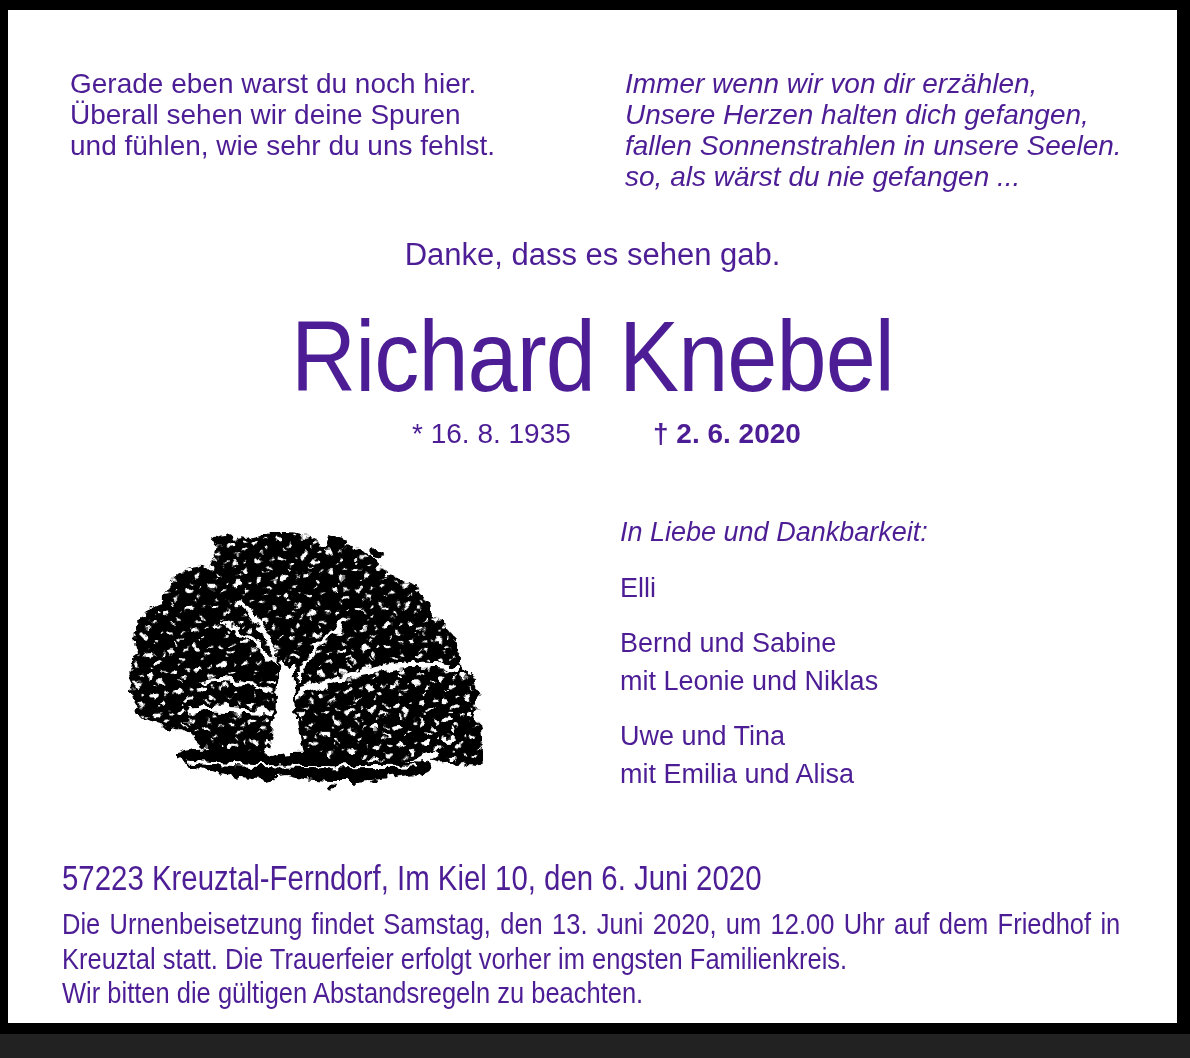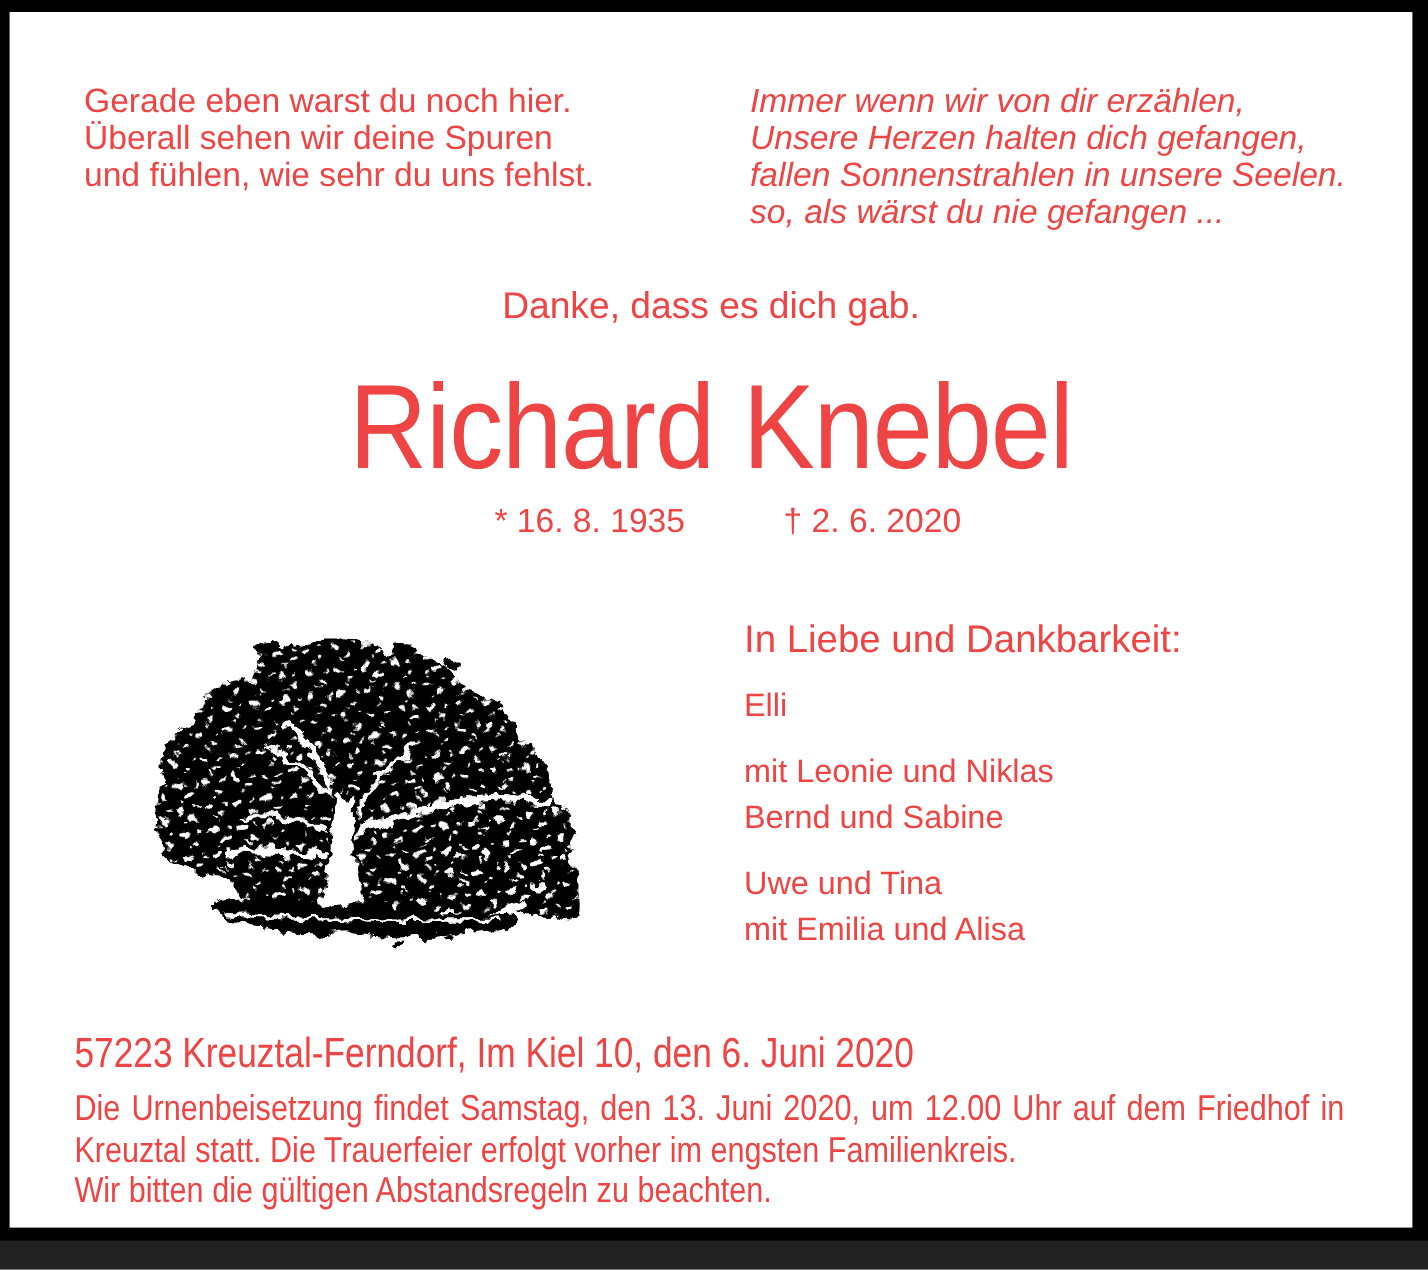--- a/index.html
+++ b/index.html
@@ -2,21 +2,21 @@
 <html lang="de"><head>
 <meta charset="utf-8">
 <style>
   html,body{margin:0;padding:0;background:#222;}
   .page{
     position:relative;
     width:1190px;height:1034px;
     background:#000;
     overflow:hidden;
     font-family:"Liberation Sans","DejaVu Sans",sans-serif;
-    color:#ef4444;
+    color:#4c1d95;
   }
   .sheet{
     position:absolute;
     left:8px;top:10px;right:13px;bottom:11px;
     background:#fff;
   }
   .abs{position:absolute;}
   .poem{
     font-size:28px;line-height:31px;
     white-space:nowrap;
@@ -29,22 +29,22 @@
   }
   .name{
     left:0;width:100%;top:296px;
     font-size:100px;line-height:1;
     text-align:center;letter-spacing:-1px;
     transform:scaleX(0.9);
     white-space:nowrap;
   }
   .dates{font-size:28px;line-height:32px;top:408px;white-space:nowrap;}
   .birth{left:404px;}
-  .death{left:645px;}
-  .mourn-intro{left:612px;top:507px;font-size:32px;line-height:31px;white-space:nowrap;}
+  .death{left:645px;font-weight:bold;}
+  .mourn-intro{left:612px;top:507px;font-size:27px;line-height:31px;white-space:nowrap;font-style:italic;}
   .mourn-group{left:612px;font-size:27px;line-height:38px;white-space:nowrap;}
   .g1{top:559px;}
   .g2{top:614px;}
   .g3{top:707px;}
   .tree{left:119px;top:522px;width:356px;height:266px;}
   .dateline{
     left:54px;top:848px;
     font-size:35px;line-height:40px;
     transform:scaleX(0.84);transform-origin:0 0;
     white-space:nowrap;
@@ -68,35 +68,35 @@
       <div>und fühlen, wie sehr du uns fehlst.</div>
     </div>
 
     <div class="abs poem poem-right">
       <div>Immer wenn wir von dir erzählen,</div>
       <div>Unsere Herzen halten dich gefangen,</div>
       <div>fallen Sonnenstrahlen in unsere Seelen.</div>
       <div>so, als wärst du nie gefangen ...</div>
     </div>
 
-    <div class="abs thanks">Danke, dass es dich gab.</div>
+    <div class="abs thanks">Danke, dass es sehen gab.</div>
 
     <div class="abs name">Richard Knebel</div>
 
     <div class="abs dates birth">* 16. 8. 1935</div>
     <div class="abs dates death">† 2. 6. 2020</div>
 
     <div class="abs mourn-intro">In Liebe und Dankbarkeit:</div>
 
     <div class="abs mourn-group g1">
       <div>Elli</div>
     </div>
     <div class="abs mourn-group g2">
+      <div>Bernd und Sabine</div>
       <div>mit Leonie und Niklas</div>
-      <div>Bernd und Sabine</div>
     </div>
     <div class="abs mourn-group g3">
       <div>Uwe und Tina</div>
       <div>mit Emilia und Alisa</div>
     </div>
 
     <svg class="abs tree" viewBox="0 0 356 266" xmlns="http://www.w3.org/2000/svg" aria-hidden="true">
       <defs>
         <filter id="rough" x="-15%" y="-15%" width="130%" height="130%">
           <feTurbulence type="fractalNoise" baseFrequency="0.085" numOctaves="3" seed="11" result="n"></feTurbulence>

